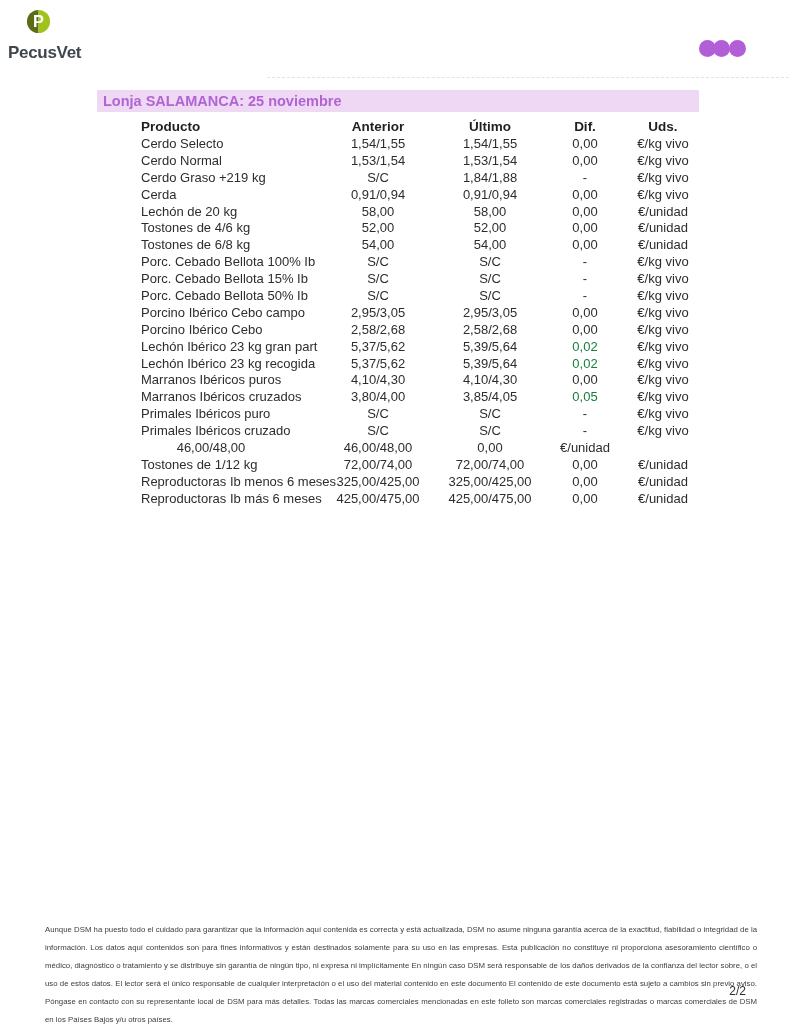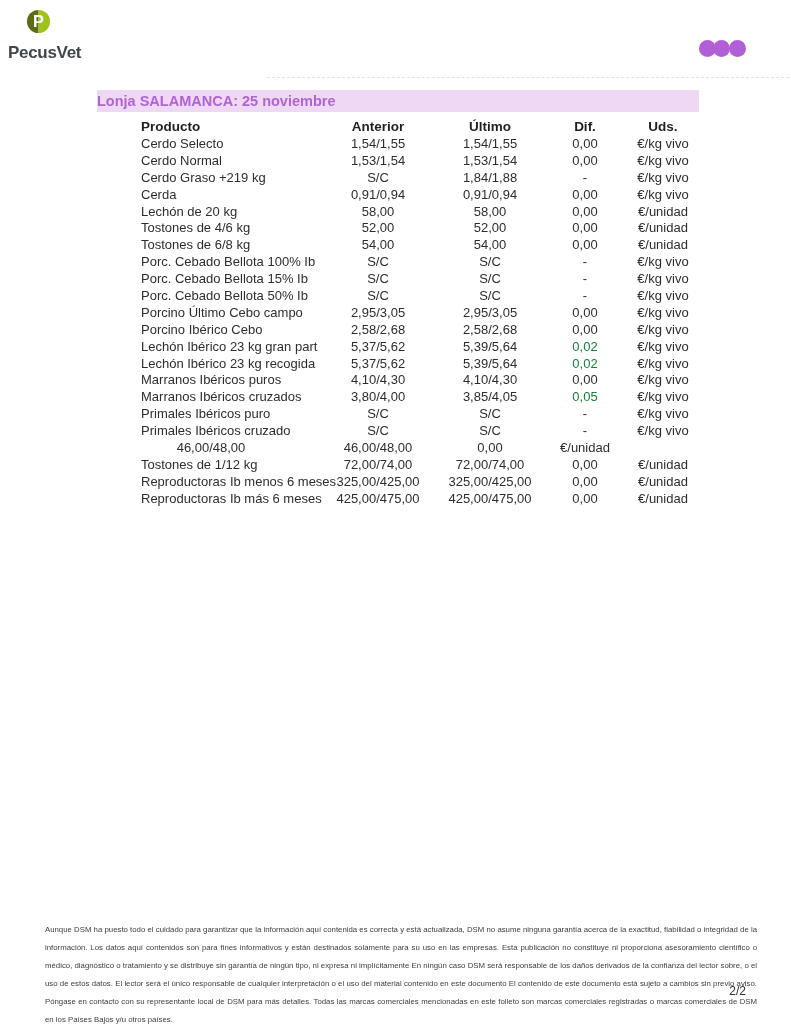--- a/index.html
+++ b/index.html
@@ -30,21 +30,21 @@
     position:absolute; top:77px; left:267px; right:2px; height:0;
     border-top:1px dashed #e2e2e2;
   }
 
   
   .title-bar {
     position:absolute; left:97px; top:90px; width:602px; height:22px;
     background:#eed8f4; display:flex; align-items:center;
   }
   .title-bar .title-text {
-    font-size:14.5px; font-weight:bold; color:#b164d4; 
+    font-size:14.5px; font-weight:bold; color:#b164d4; padding-left:6px;
   }
 
   
   .price-table { position:absolute; left:100px; top:117px; width:602px; }
   .trow, .thead {
     display:grid;
     grid-template-columns:222px 112px 112px 78px 78px;
     align-items:center;
   }
   .thead { height:18px; font-size:13.5px; font-weight:bold; color:#1f1f1f; }
@@ -171,21 +171,21 @@
 
     <div class="trow">
       <span class="c-prod">Porc. Cebado Bellota 50% Ib</span>
       <span class="c-num">S/C</span>
       <span class="c-num">S/C</span>
       <span class="c-num c-dif">-</span>
       <span class="c-num">€/kg vivo</span>
     </div>
 
     <div class="trow">
-      <span class="c-prod">Porcino Último Cebo campo</span>
+      <span class="c-prod">Porcino Ibérico Cebo campo</span>
       <span class="c-num">2,95/3,05</span>
       <span class="c-num">2,95/3,05</span>
       <span class="c-num c-dif">0,00</span>
       <span class="c-num">€/kg vivo</span>
     </div>
 
     <div class="trow">
       <span class="c-prod">Porcino Ibérico Cebo</span>
       <span class="c-num">2,58/2,68</span>
       <span class="c-num">2,58/2,68</span>

